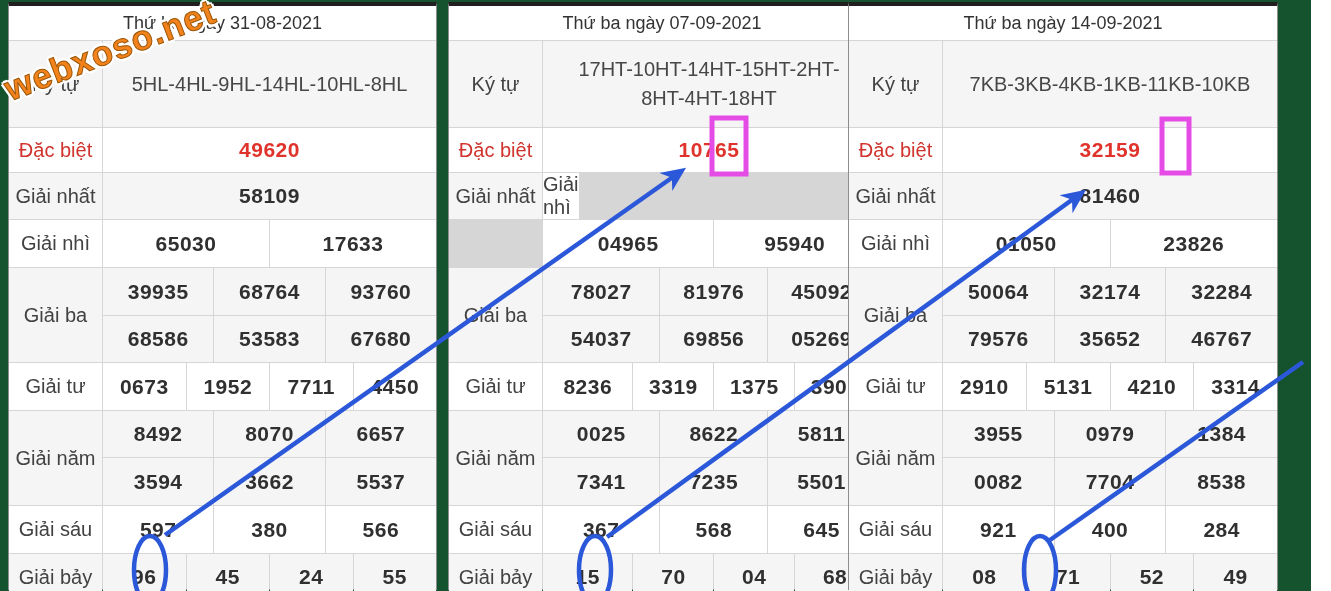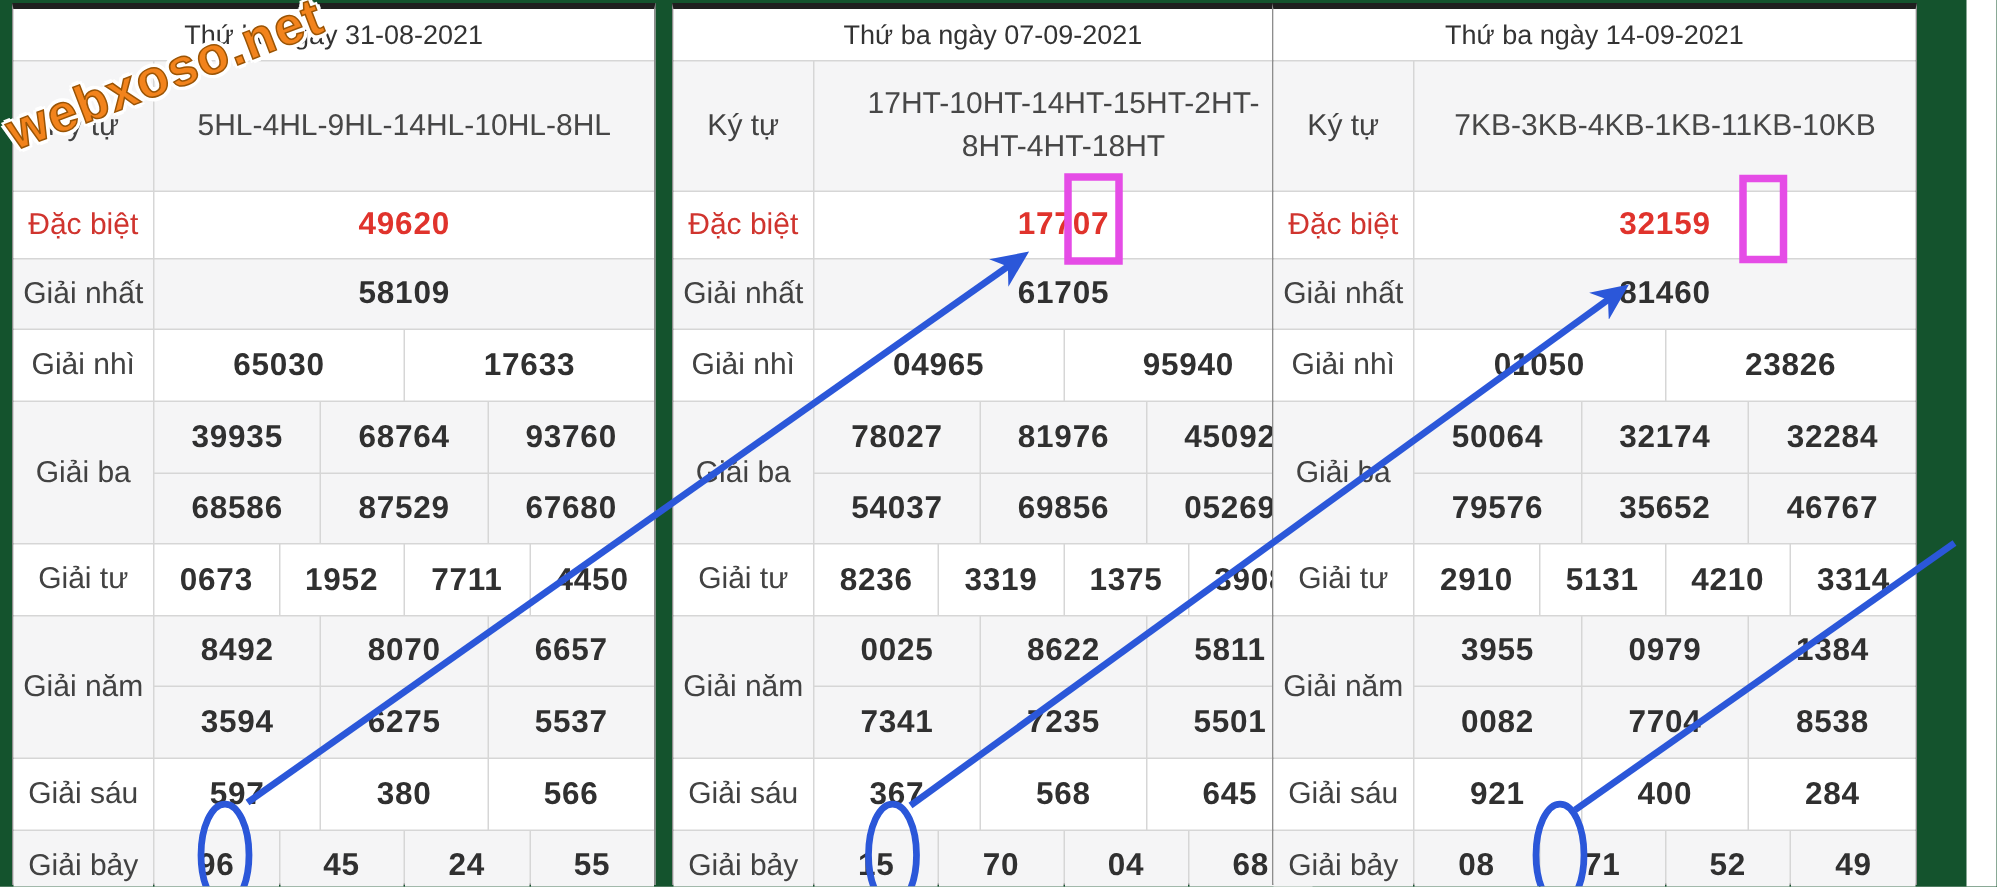--- a/index.html
+++ b/index.html
@@ -74,53 +74,52 @@
     <div class="cell lab g">Giải nhất</div>
     <div class="cell val g full">58109</div>
     <div class="cell lab">Giải nhì</div>
     <div class="cell val c2-1">65030</div>
     <div class="cell val c2-2">17633</div>
     <div class="cell lab g rspan">Giải ba</div>
     <div class="cell val g c3-1">39935</div>
     <div class="cell val g c3-2">68764</div>
     <div class="cell val g c3-3">93760</div>
     <div class="cell val g c3-1">68586</div>
-    <div class="cell val g c3-2">87529</div>
+    <div class="cell val g c3-2">53583</div>
     <div class="cell val g c3-3">67680</div>
     <div class="cell lab">Giải tư</div>
     <div class="cell val c4-1">0673</div>
     <div class="cell val c4-2">1952</div>
     <div class="cell val c4-3">7711</div>
     <div class="cell val c4-4">4450</div>
     <div class="cell lab g rspan">Giải năm</div>
     <div class="cell val g c3-1">8492</div>
     <div class="cell val g c3-2">8070</div>
     <div class="cell val g c3-3">6657</div>
     <div class="cell val g c3-1">3594</div>
-    <div class="cell val g c3-2">6275</div>
+    <div class="cell val g c3-2">3662</div>
     <div class="cell val g c3-3">5537</div>
     <div class="cell lab">Giải sáu</div>
     <div class="cell val c3-1">597</div>
     <div class="cell val c3-2">380</div>
     <div class="cell val c3-3">566</div>
     <div class="cell lab g">Giải bảy</div>
     <div class="cell val g c4-1">96</div>
     <div class="cell val g c4-2">45</div>
     <div class="cell val g c4-3">24</div>
     <div class="cell val g c4-4">55</div>
   </div>
 
   <div class="board" id="board-2">
     <div class="cell hdr">Thứ ba ngày 07-09-2021</div>
     <div class="cell lab g">Ký tự</div>
     <div class="cell kyt g full">17HT-10HT-14HT-15HT-2HT-8HT-4HT-18HT</div>
     <div class="cell lab redlab">Đặc biệt</div>
-    <div class="cell val redval full">17707</div>
+    <div class="cell val redval full">10765</div>
     <div class="cell lab g">Giải nhất</div>
-    <div class="cell val g full">61705</div>
     <div class="cell lab">Giải nhì</div>
     <div class="cell val c2-1">04965</div>
     <div class="cell val c2-2">95940</div>
     <div class="cell lab g rspan">Giải ba</div>
     <div class="cell val g c3-1">78027</div>
     <div class="cell val g c3-2">81976</div>
     <div class="cell val g c3-3">45092</div>
     <div class="cell val g c3-1">54037</div>
     <div class="cell val g c3-2">69856</div>
     <div class="cell val g c3-3">05269</div>

